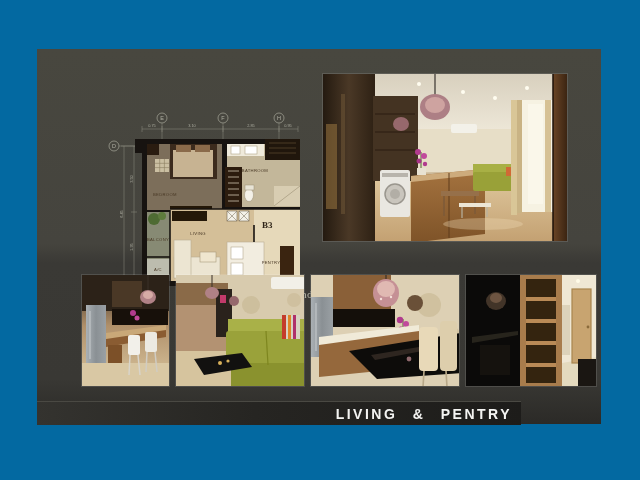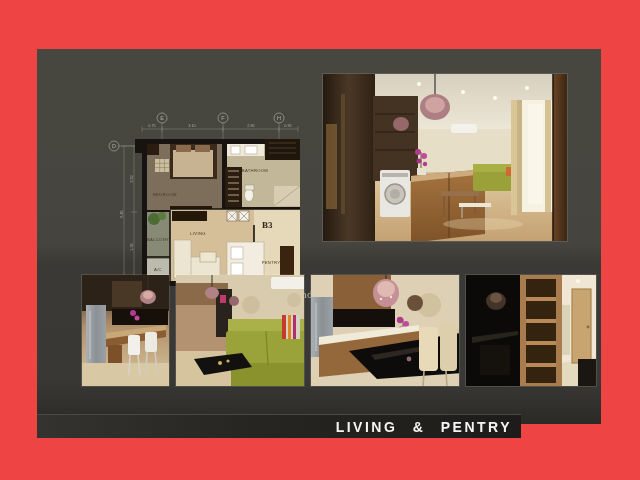--- a/index.html
+++ b/index.html
@@ -1,27 +1,27 @@
 <!DOCTYPE html>
 <html><head>
 <meta charset="utf-8">
 <style>
   html,body{margin:0;padding:0;background:#ffffff;}
-  .page{position:relative;width:640px;height:480px;background:#ef4444;overflow:hidden;
+  .page{position:relative;width:640px;height:480px;background:#0369a1;overflow:hidden;
         font-family:"Liberation Sans",sans-serif;}
   .panel{position:absolute;left:37px;top:49px;width:564px;height:375px;
          background:linear-gradient(180deg,#48473f 0%,#45443e 52%,#3a3935 57%,#393834 88%,#2b2a27 100%);}
   .photo{position:absolute;overflow:hidden;border:1px solid rgba(255,255,255,0.12);box-sizing:border-box;}
   .photo svg{display:block;}
   .plan-svg{position:absolute;left:60px;top:58px;}
   .caption{position:absolute;left:128px;top:239px;width:176px;text-align:center;
            font-family:"Liberation Serif",serif;font-size:11px;color:#b5b5a8;letter-spacing:.4px;}
   .footer-bar{position:absolute;left:0;top:352px;width:484px;height:23px;
               background:linear-gradient(90deg,#34332f 0%,#262522 45%,#1d1c1a 100%);
-              border-top:1px solid #4a4943;display:flex;align-items:center;justify-content:flex-end;margin-top:13px;}
+              border-top:1px solid #4a4943;display:flex;align-items:center;justify-content:flex-end;}
   .footer-title{color:#f4f4f2;font-size:14px;letter-spacing:2.5px;word-spacing:9px;
                 padding-right:9px;font-weight:bold;}
   text{font-family:"Liberation Sans",sans-serif;}
   .roomlbl{fill:#4a3a26;font-size:4.2px;letter-spacing:.3px;}
   .dimlbl{fill:#aaaa9e;font-size:3.9px;}
   .gridlbl{fill:#b0b0a4;font-size:5.5px;}
   .unitlbl{fill:#2e2418;font-size:9px;font-family:"Liberation Serif",serif;font-weight:bold;}
 </style>
 </head>
 <body>

